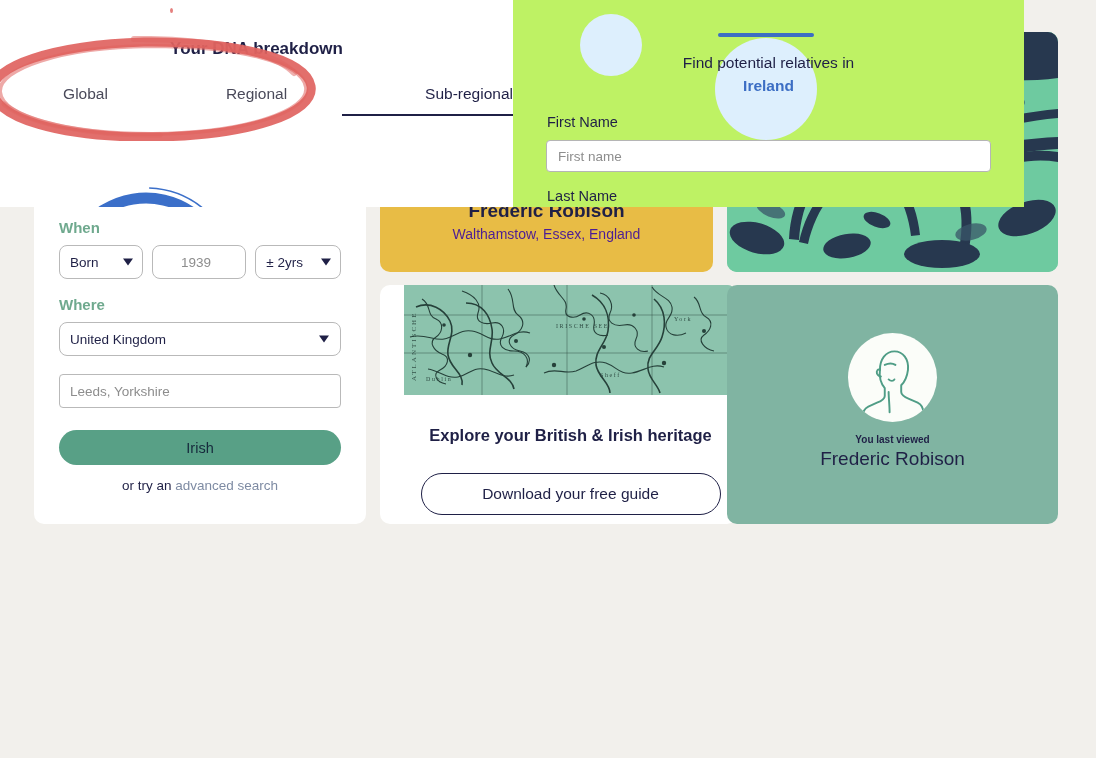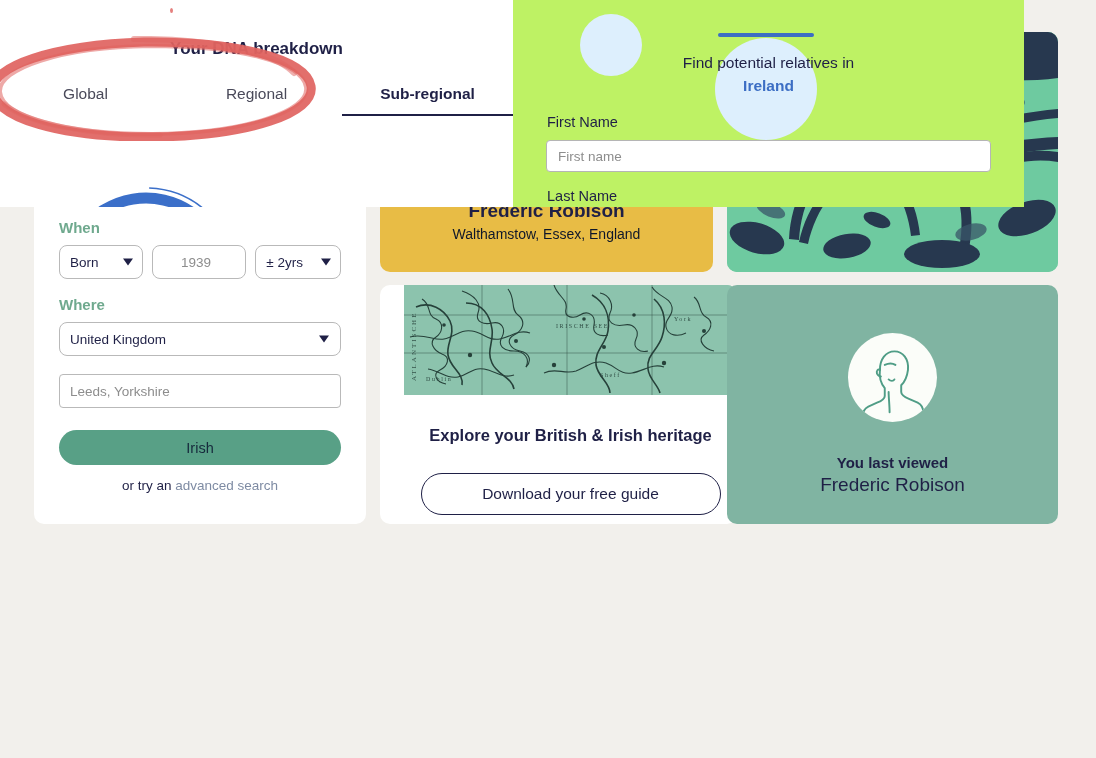--- a/index.html
+++ b/index.html
@@ -69,21 +69,21 @@
     display:flex;align-items:flex-end;justify-content:center;
   }
   .badge-new{
     position:absolute;right:-18px;top:8px;width:42px;height:42px;border-radius:50%;
     background:#d5825c;color:#fff;font-size:12.5px;font-weight:bold;
     display:flex;align-items:center;justify-content:center;
   }
   .hint-line1{margin-top:15px;font-size:14px;color:#1f2046;}
   .hint-line1 b{font-weight:bold;}
   .hint-name{margin-top:5px;font-size:19px;font-weight:bold;color:#1f2046;}
-  .hint-place{margin-top:4px;font-size:14px;color:#0f172a;}
+  .hint-place{margin-top:4px;font-size:14px;color:#4c1d95;}
 
   
   #tree-card{left:727px;top:32px;width:331px;height:240px;background:#6ecaa0;cursor:pointer;}
   #tree-card svg{position:absolute;left:0;top:0;width:100%;height:100%;}
   .tree-btn{
     position:absolute;left:48px;top:134px;width:236px;height:37px;
     background:#2a1f4a;color:#ffffff;border-radius:2px;
     display:flex;align-items:center;justify-content:center;font-size:15.5px;
   }
 
@@ -99,30 +99,30 @@
     background:#fff;color:#1f2046;font-size:15.5px;
     display:flex;align-items:center;justify-content:center;cursor:pointer;
     font-family:"Liberation Sans", sans-serif;
   }
 
   
   #lastviewed-card{left:727px;top:285px;width:331px;height:239px;background:#80b4a2;
     display:flex;flex-direction:column;align-items:center;cursor:pointer;}
   #lastviewed-card .avatar-circle{width:89px;height:89px;background:#fbfdf9;}
   .lv-wrap{margin-top:48px;}
-  .lv-line1{margin-top:32px;font-size:15px;font-weight:bold;color:#1f2046;}
+  .lv-line1{margin-top:12px;font-size:10px;font-weight:bold;color:#1f2046;}
   .lv-name{margin-top:3px;font-size:19px;color:#1f2046;}
 
   
   #bottom-card{left:34px;top:551px;width:1024px;height:207px;background:#ffffff;border-radius:10px 10px 0 0;overflow:hidden;}
   #dna-pane{position:absolute;left:0;top:0;width:513px;height:207px;background:#fff;}
   .dna-title{text-align:center;font-size:17px;font-weight:bold;color:#1f2046;margin-top:39px;}
   .dna-tabs{display:flex;margin-top:26px;}
   .dna-tab{flex:1;text-align:center;font-size:15.5px;color:#4a4a5a;cursor:pointer;padding-bottom:11px;}
-  .dna-tab.active{font-weight:bold;color:#1f2046;border-bottom:2px solid #1f2046;}
+  .dna-tab.active{font-weight:normal;color:#1f2046;border-bottom:2px solid #1f2046;text-align:right;}
   .donut-holder{position:absolute;left:0;top:130px;width:513px;height:77px;overflow:hidden;}
 
   #relatives-pane{position:absolute;left:513px;top:0;width:511px;height:207px;background:#bef264;overflow:hidden;}
   .blob{position:absolute;border-radius:50%;background:#ddeffd;}
   #blob1{left:67px;top:14px;width:62px;height:62px;}
   #blob2{left:202px;top:38px;width:102px;height:102px;}
   .rel-rule{position:absolute;left:205px;top:33px;width:96px;height:4px;background:#3c6ec4;border-radius:2px;}
   .rel-title{position:absolute;left:0;top:54px;width:511px;text-align:center;font-size:15.5px;color:#1f2046;}
   .rel-country{position:absolute;left:0;top:77px;width:511px;text-align:center;font-size:15.5px;font-weight:bold;color:#3c6ec4;}
   .rel-label{position:absolute;font-size:14.5px;color:#1f2046;}

